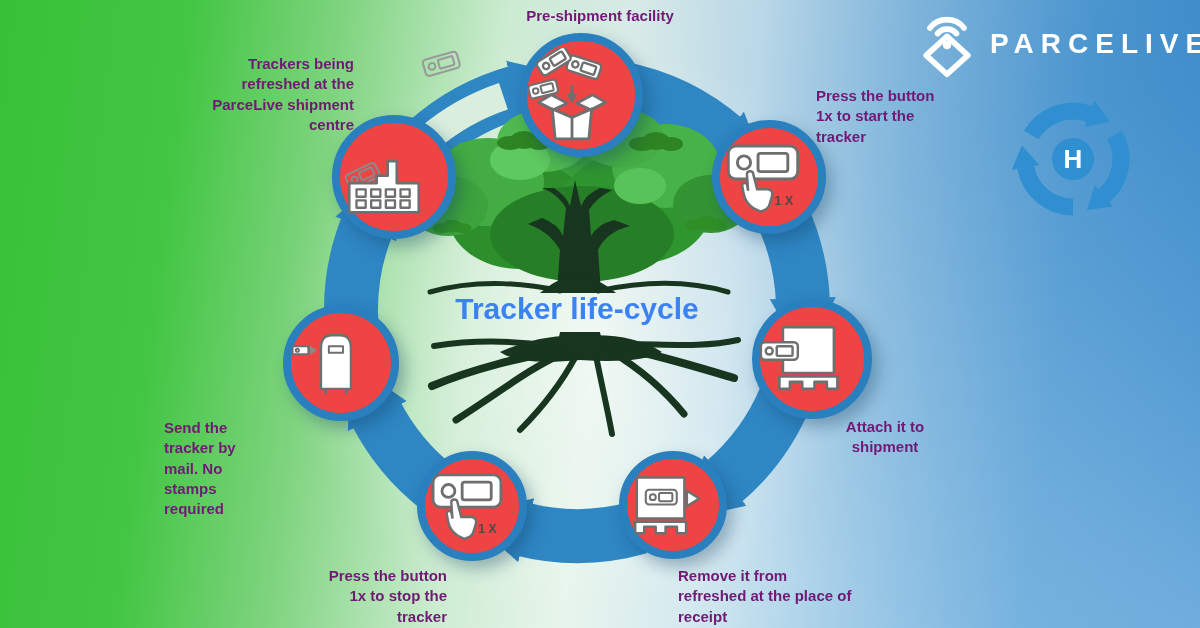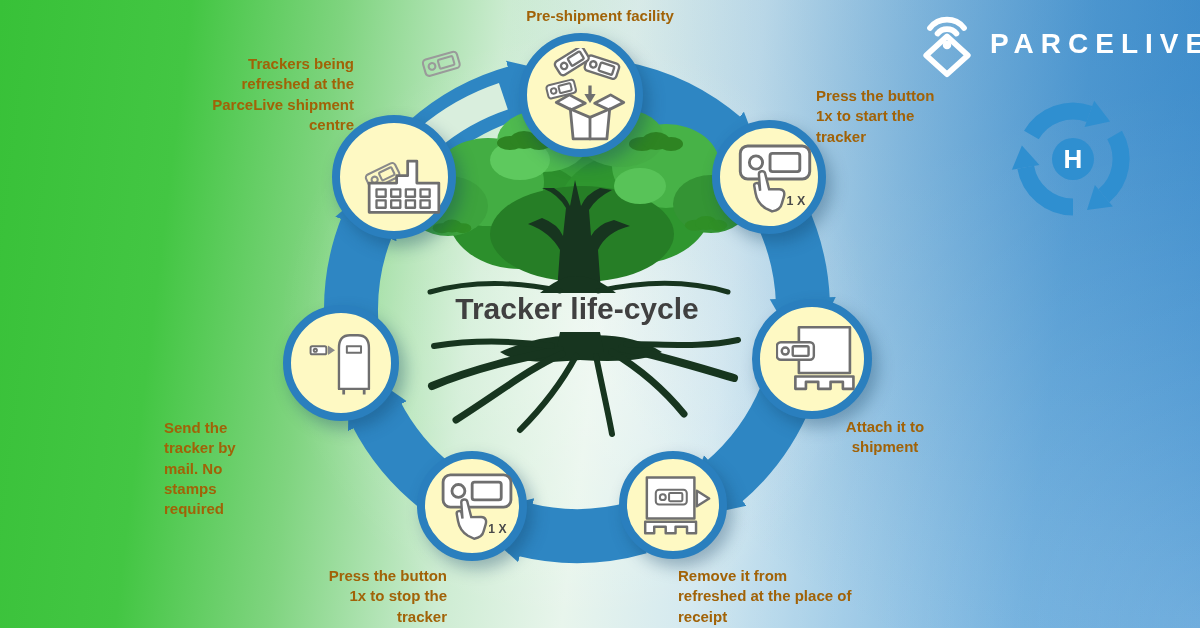--- a/index.html
+++ b/index.html
@@ -8,32 +8,32 @@
     font-family:"Liberation Sans",sans-serif;
     background:
       radial-gradient(circle at 48% 52%, rgba(255,255,255,.38) 0%, rgba(255,255,255,0) 42%),
       radial-gradient(circle at 100% 0%, rgba(30,112,182,.40) 0%, rgba(30,112,182,0) 52%),
       radial-gradient(circle at 100% 100%, rgba(255,255,255,.22) 0%, rgba(255,255,255,0) 40%),
       linear-gradient(97deg,#38c138 0%,#43c643 15%,#7fd47f 27%,#cdecd2 40%,#e8f5ec 50%,#d4e9f0 60%,#9cc9e6 72%,#62a8db 86%,#4c9ad6 100%);
   }
   .abs{position:absolute;}
   .lbl{
     position:absolute;z-index:6;
-    font-weight:700;font-size:15px;line-height:1.35;color:#a16207;
+    font-weight:700;font-size:15px;line-height:1.35;color:#701a75;
     white-space:pre-line;
   }
   .node{
     position:absolute;z-index:5;box-sizing:border-box;
-    background:#fef9c3;border:8px solid #2a7fbe;border-radius:50%;
-    display:flex;align-items:center;justify-content:flex-end;
+    background:#ef4444;border:8px solid #2a7fbe;border-radius:50%;
+    display:flex;align-items:center;justify-content:flex-start;
     box-shadow:6px 8px 16px rgba(15,60,95,.35);
   }
   .title{
     position:absolute;left:423px;top:292px;width:308px;z-index:6;
-    text-align:center;font-weight:800;font-size:30px;color:#404040;
+    text-align:center;font-weight:800;font-size:30px;color:#3b82f6;
   }
   .logo{
     position:absolute;left:912px;top:10px;z-index:7;
     display:flex;align-items:center;gap:8px;
   }
   .logo-text{
     color:#fff;font-size:28px;font-weight:600;letter-spacing:7px;
   }
   svg{display:block;}
   .ic{stroke:#6f6f6f;stroke-width:3;fill:#fff;stroke-linejoin:round;stroke-linecap:round;}

